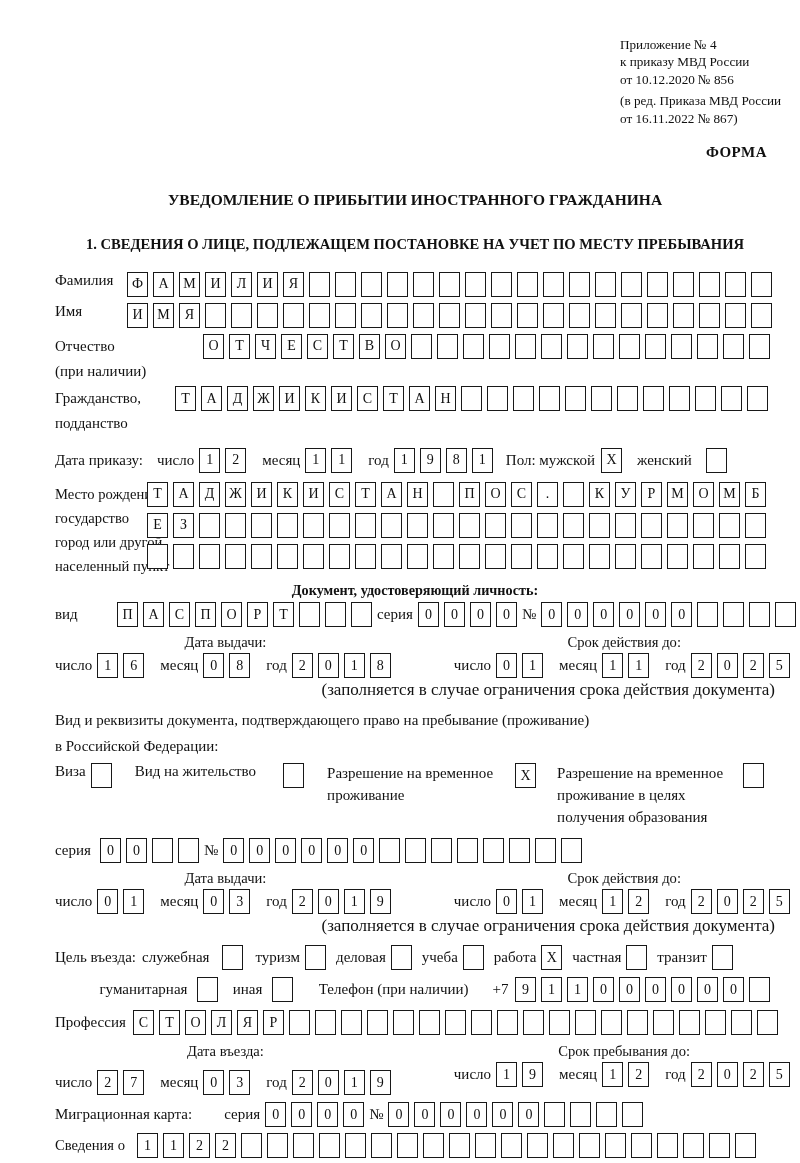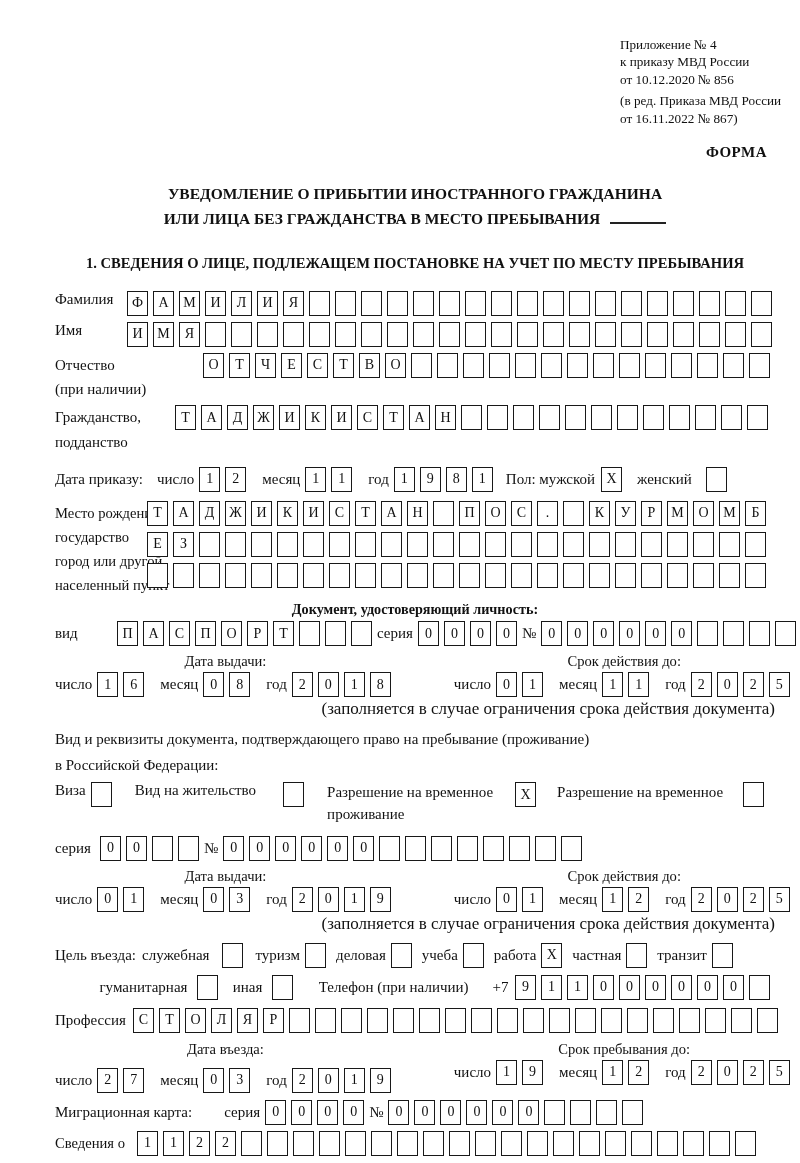--- a/index.html
+++ b/index.html
@@ -8,21 +8,21 @@
     background:#ffffff;color:#111;
     font-family:"Liberation Serif","DejaVu Serif",serif;
     font-size:15px;
     padding:36px 25px 0 55px;
   }
   
   .annex{margin-left:565px;font-size:13.2px;line-height:1.32;white-space:nowrap;}
   .annex .sub{margin-top:4px;}
   .forma{font-weight:bold;font-size:15px;text-align:right;padding-right:8px;margin-top:17px;letter-spacing:.5px;}
   
-  .title{margin-top:21px;text-align:center;font-weight:bold;font-size:15.5px;line-height:1.6;}
+  .title{margin-top:27px;text-align:center;font-weight:bold;font-size:15.5px;line-height:1.6;}
   .blankline{display:inline-block;width:56px;border-bottom:2px solid #222;margin-left:10px;height:1px;vertical-align:baseline;}
   .sec1{margin-top:23px;font-weight:bold;font-size:14.6px;text-align:center;white-space:nowrap;}
   
   .frow{display:flex;align-items:flex-start;}
   .lbl{flex:none;}
   .cellrow{display:inline-flex;flex:none;}
   .cell{
     box-sizing:border-box;flex:none;width:21px;height:25px;border:1.6px solid #181818;
     margin-right:5px;display:flex;align-items:center;justify-content:center;
     font-size:14px;line-height:1;background:#fff;
@@ -49,21 +49,20 @@
     <div>Приложение № 4</div>
     <div>к приказу МВД России</div>
     <div>от 10.12.2020 № 856</div>
     <div class="sub">(в ред. Приказа МВД России</div>
     <div>от 16.11.2022 № 867)</div>
   </div>
   <div class="forma">ФОРМА</div>
 
   <div class="title">
     <div>УВЕДОМЛЕНИЕ О ПРИБЫТИИ ИНОСТРАННОГО ГРАЖДАНИНА</div>
-    <div><span>ИЛИ ЛИЦА БЕЗ ГРАЖДАНСТВА В МЕСТО ПРЕБЫВАНИЯ</span><span class="blankline"></span></div>
   </div>
 
   <div class="sec1">1. СВЕДЕНИЯ О ЛИЦЕ, ПОДЛЕЖАЩЕМ ПОСТАНОВКЕ НА УЧЕТ ПО МЕСТУ ПРЕБЫВАНИЯ</div>
 
   <div class="frow" style="margin-top:19px;">
     <span class="lbl" style="width:72px;">Фамилия</span>
     <span class="cellrow">
         <span class="cell">Ф</span>
         <span class="cell">А</span>
         <span class="cell">М</span>
@@ -422,20 +421,22 @@
       </span>
       <span style="width:10px;"></span>
       <span class="cellrow">
           <span class="cell">X</span>
         </span>
     </span>
     <span style="width:16px;"></span>
     <span class="opt">
       <span class="ctr" style="width:178px;">
         <div>Разрешение на временное</div>
+        <div>проживание в целях</div>
+        <div>получения образования</div>
       </span>
       <span style="width:8px;"></span>
       <span class="cellrow">
           <span class="cell"></span>
         </span>
     </span>
   </div>
 
   <div class="frow" style="margin-top:10px;align-items:center;">
     <span class="dlbl" style="margin-right:9px;">серия</span>

